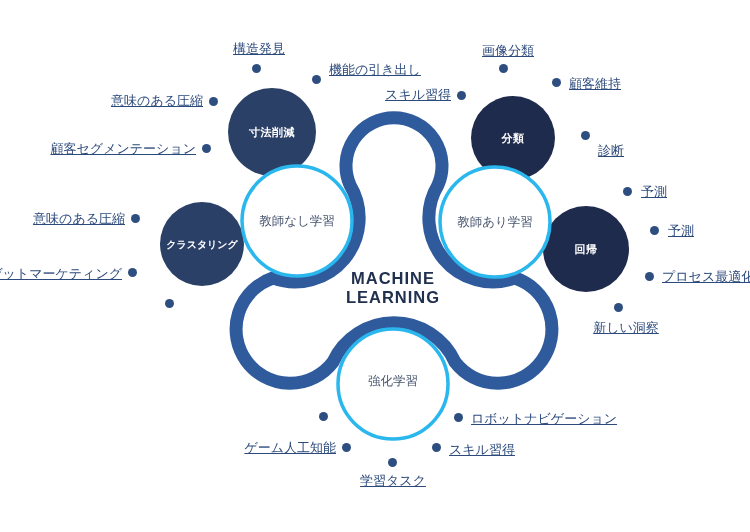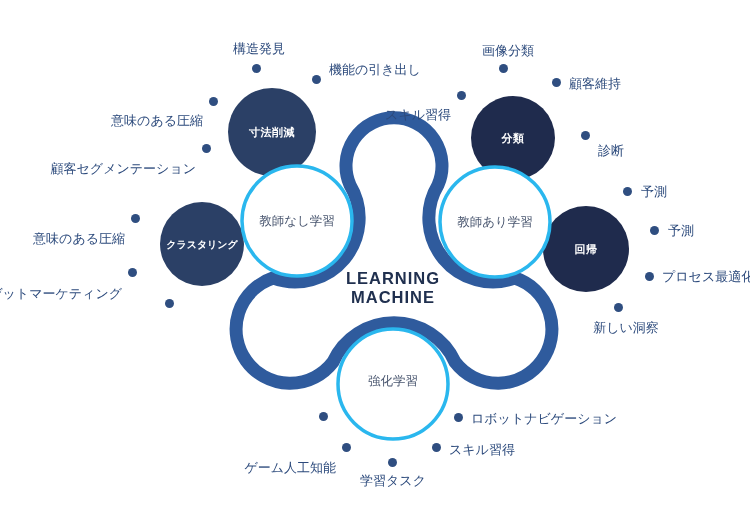--- a/index.html
+++ b/index.html
@@ -17,24 +17,24 @@
   .trefoil{fill:none;stroke:var(--c-trefoil);stroke-width:13;stroke-linejoin:round;stroke-linecap:round;}
   .hub-circle{fill:#ffffff;stroke:var(--c-cyan);stroke-width:3.5;}
   .hub-label{font-size:12.5px;fill:var(--c-hub);text-anchor:middle;}
   .cat-label{font-size:11px;font-weight:bold;fill:var(--c-circle-text);text-anchor:middle;letter-spacing:.5px;}
   .cat-label.small{font-size:10px;letter-spacing:0;}
   .title{
     position:absolute;left:393px;top:288px;transform:translate(-50%,-50%);
     text-align:center;font-weight:bold;font-size:16.5px;line-height:19px;
     letter-spacing:1px;color:var(--c-title);white-space:nowrap;
   }
-  .item{position:absolute;font-size:13px;color:var(--c-label);white-space:nowrap;line-height:14px;}
+  .item{position:absolute;font-size:13px;color:var(--c-label);white-space:nowrap;line-height:14px;text-decoration:underline;}
   .anchor-c{transform:translate(-50%,-50%);}
   .anchor-l{transform:translate(0,-50%);}
-  .anchor-r{transform:translate(-100%,-50%);margin-top:20px;}
+  .anchor-r{transform:translate(-100%,-50%);}
   .dot{position:absolute;width:9px;height:9px;border-radius:50%;background:var(--c-dot);}
 </style>
 </head>
 <body>
 
 <div class="stage">
 
   <svg width="750" height="532" viewBox="0 0 750 532">
 
     <g>
@@ -54,22 +54,22 @@
       <circle cx="297" cy="221" r="55" class="hub-circle"></circle>
       <circle cx="495" cy="222" r="55" class="hub-circle"></circle>
       <circle cx="393" cy="384" r="55" class="hub-circle"></circle>
       <text x="297" y="225" class="hub-label">教師なし学習</text>
       <text x="495" y="226" class="hub-label">教師あり学習</text>
       <text x="393" y="385" class="hub-label">強化学習</text>
     </g>
   </svg>
 
   <div class="title">
+    <div>MACHINE</div>
     <div>LEARNING</div>
-    <div>MACHINE</div>
   </div>
 
   <div class="item anchor-c" style="left:259px;top:49px">構造発見</div>
   <div class="dot" style="left:252px;top:64px"></div>
 
   <div class="item anchor-l" style="left:329px;top:70px">機能の引き出し</div>
   <div class="dot" style="left:312px;top:75px"></div>
 
   <div class="item anchor-r" style="left:203px;top:101px">意味のある圧縮</div>
   <div class="dot" style="left:209px;top:97px"></div>

